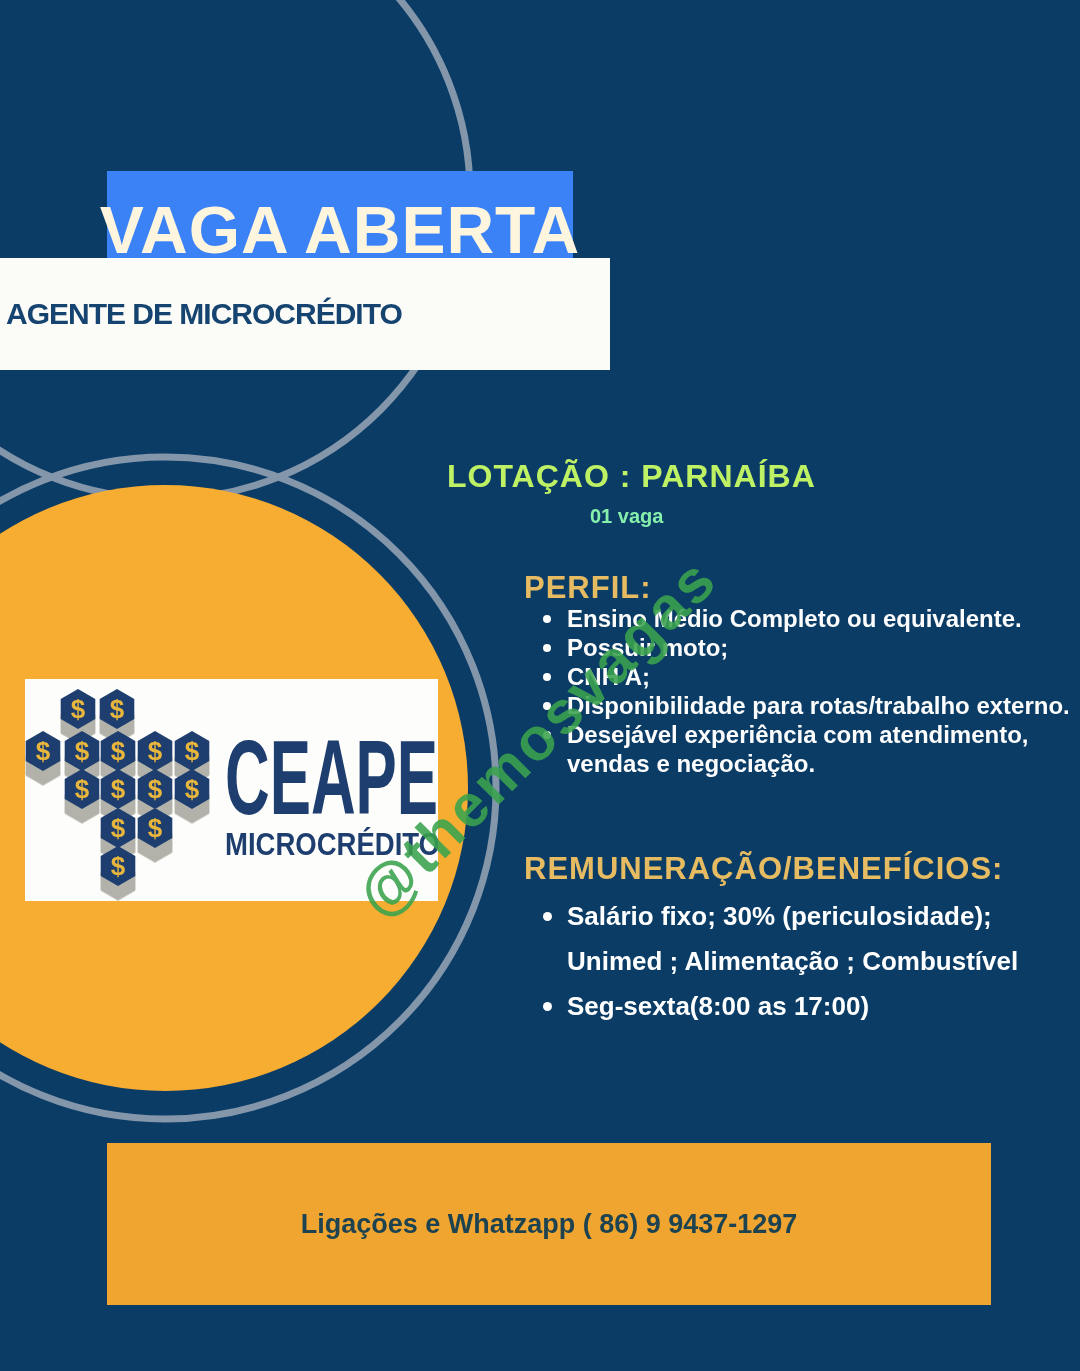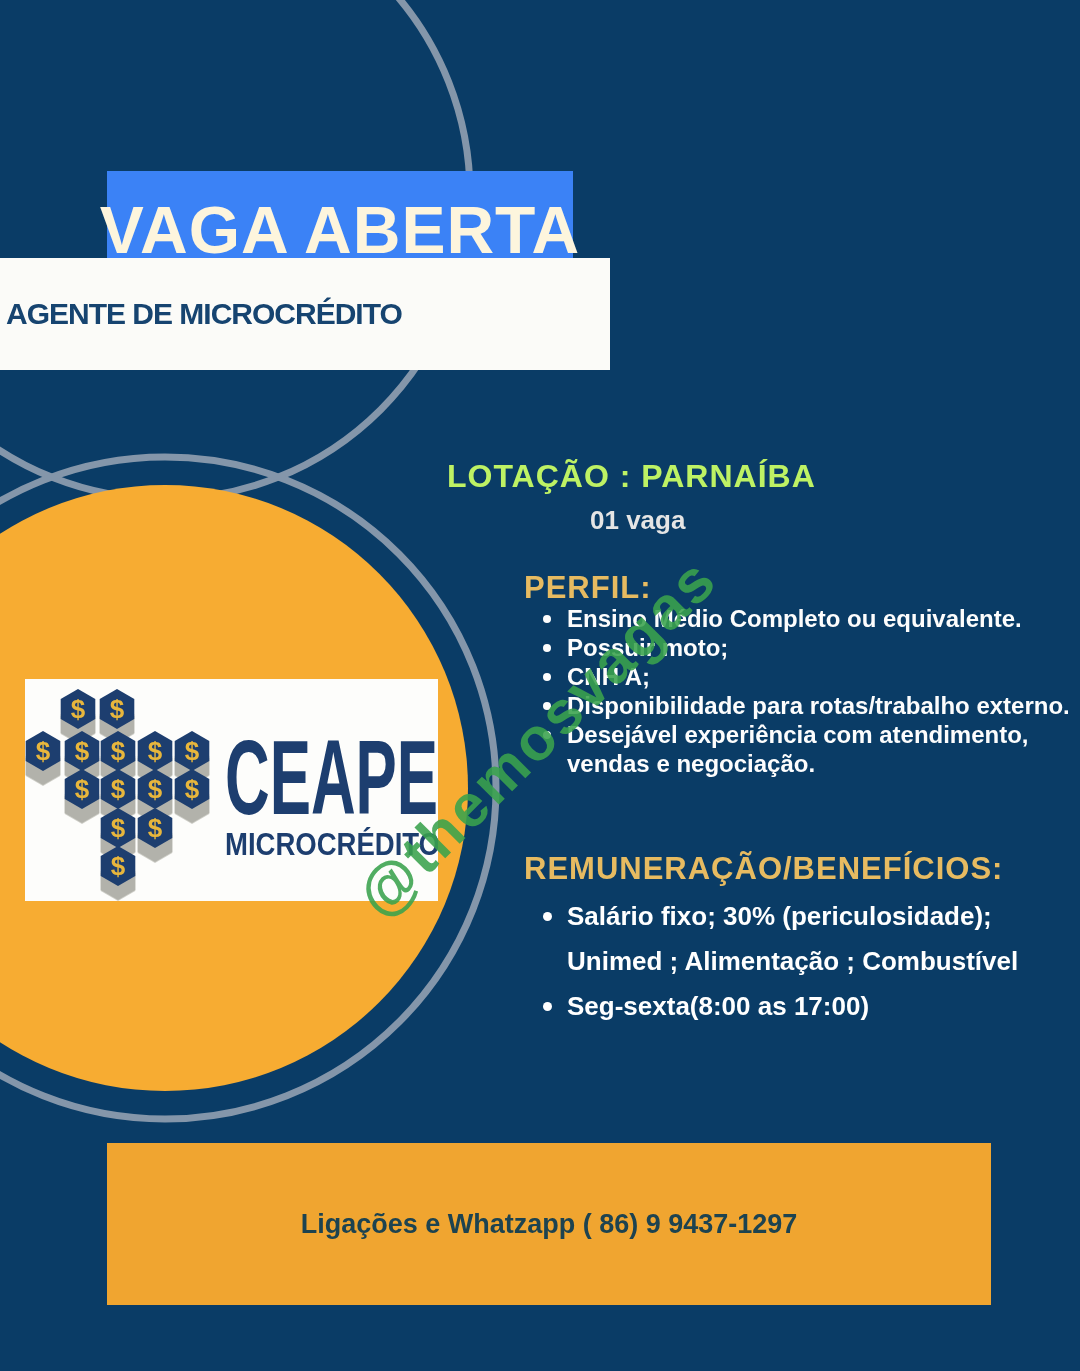--- a/index.html
+++ b/index.html
@@ -18,21 +18,21 @@
   .badge-box span{font-size:66px;color:#fdf5dd;letter-spacing:1px;white-space:nowrap;}
   .title-band{
     left:0;top:258px;width:610px;height:112px;background:#fbfbf8;
     display:flex;align-items:center;
   }
   .title-band h1{
     margin:0 0 0 6px;font-size:30px;color:#164470;letter-spacing:-1px;white-space:nowrap;
   }
   .logo-card{left:25px;top:638px;width:413px;height:222px;background:#fdfdfb;margin-top:41px;}
   .location{left:447px;top:458px;font-size:32px;color:#bef264;letter-spacing:1px;white-space:nowrap;}
-  .openings{left:590px;top:505px;font-size:26px;color:#e5e5e5;white-space:nowrap;}
+  .openings{left:590px;top:505px;font-size:20px;color:#86efac;white-space:nowrap;}
   .sec-head{font-size:31px;color:#e7bb61;letter-spacing:1px;white-space:nowrap;}
   .perfil-h{left:524px;top:558px;margin-top:12px;}
   .comp-h{left:524px;top:851px;}
   ul.profile{
     left:567px;top:604px;width:522px;margin:0;padding:0;list-style:none;
     font-size:24px;line-height:29px;color:#fdfdfd;
   }
   ul.profile li{position:relative;}
   ul.profile li::before{
     content:'';position:absolute;left:-24px;top:11px;width:8px;height:8px;

